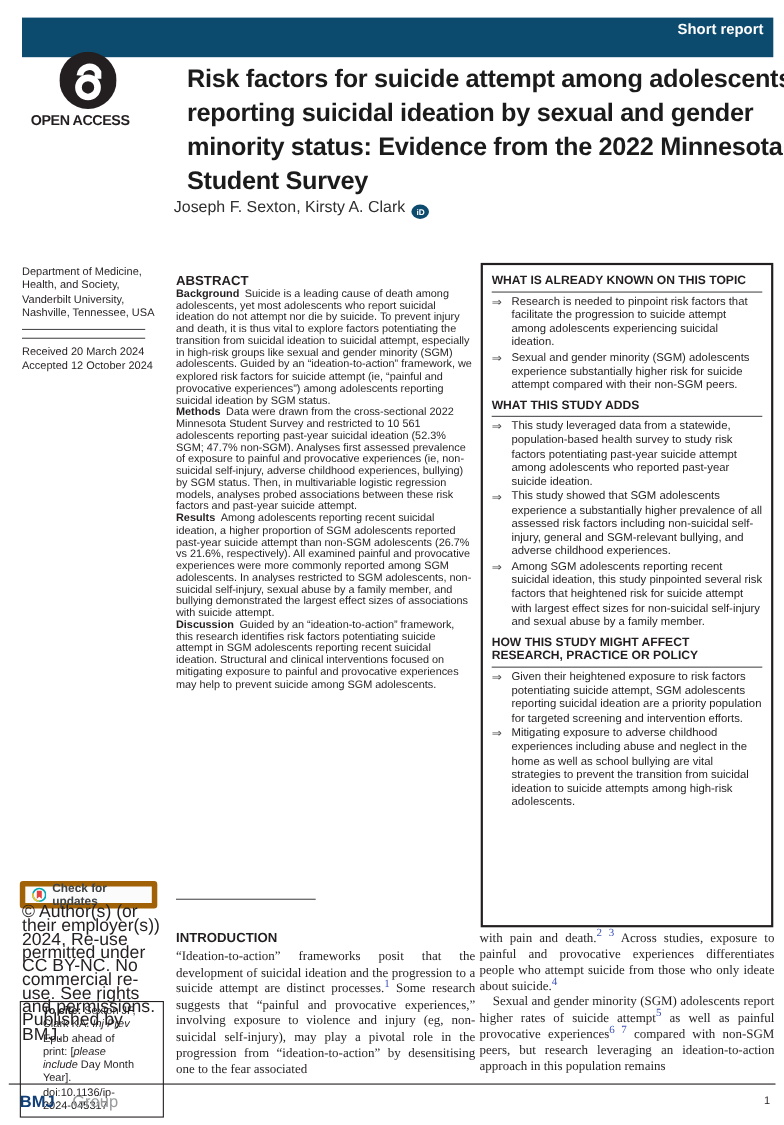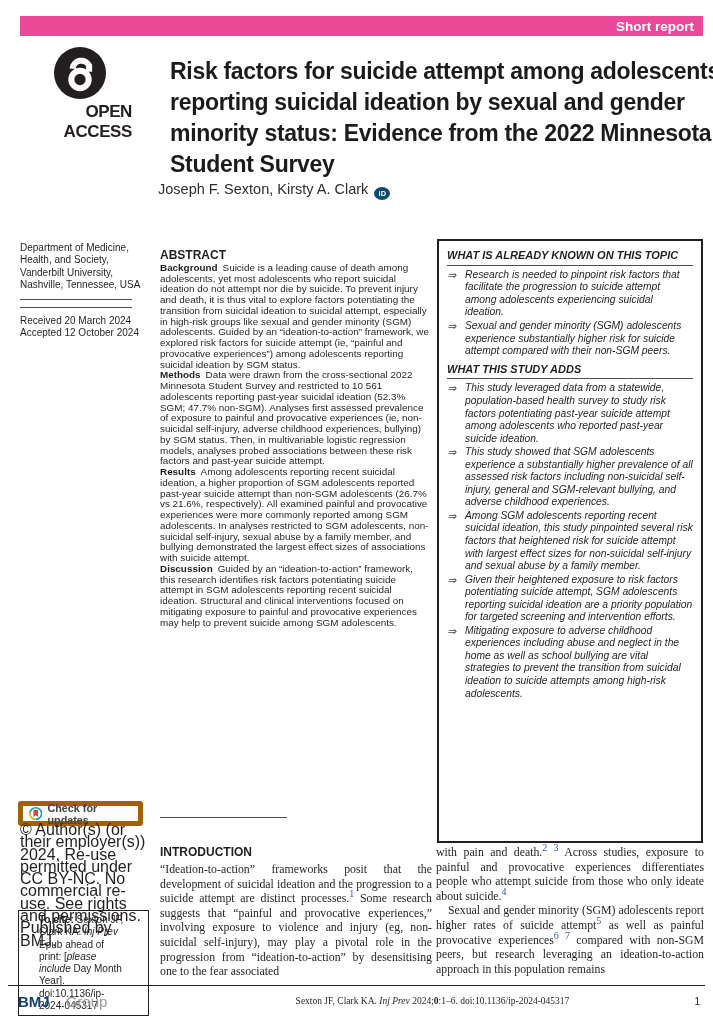--- a/index.html
+++ b/index.html
@@ -1,27 +1,27 @@
 <!DOCTYPE html>
 <html><head>
 <meta charset="utf-8">
 <style>
   html,body{margin:0;padding:0;background:#e9e9e9;}
   #page{position:relative;width:713px;height:1023px;background:#ffffff;margin:0 auto;
         font-family:"Liberation Sans",sans-serif;color:#231f20;overflow:hidden;}
 
   
-  .kicker-bar{position:absolute;left:20px;top:16px;width:683px;height:20px;background:#ec4899;
+  .kicker-bar{position:absolute;left:20px;top:16px;width:683px;height:36px;background:#0c4a6e;
               color:#fff;font-weight:bold;font-size:13.5px;line-height:22px;text-align:right;
               padding-right:9px;box-sizing:border-box;}
 
   
   .oa-logo{position:absolute;left:54px;top:47px;width:52px;height:52px;}
-  .oa-label{position:absolute;left:28px;top:102px;width:104px;text-align:right;
-            font-weight:bold;font-size:17px;letter-spacing:-0.4px;}
+  .oa-label{position:absolute;left:28px;top:102px;width:104px;text-align:left;
+            font-weight:bold;font-size:13px;letter-spacing:-0.4px;}
 
   
   .title{position:absolute;left:158px;top:44px;width:552px;font-size:23px;line-height:31px;
          font-weight:bold;letter-spacing:-0.3px;color:#1b1b1b;margin:12px;}
   .authors{position:absolute;left:158px;top:181px;font-size:14.5px;color:#2e2e2e;}
   .orcid{display:inline-block;width:16px;height:13px;border-radius:50%;background:#0c4a6e;
          color:#fff;font-size:7.5px;font-weight:bold;text-align:center;line-height:13px;
          vertical-align:-2px;margin-left:6px;}
 
   
@@ -37,21 +37,21 @@
   .cite-box em{font-style:italic;}
 
   
   .abstract{position:absolute;left:160px;top:236px;width:270px;font-size:9.9px;line-height:10.75px;}
   .abstract h2{font-size:12px;margin:14px 0 2px;letter-spacing:0;}
   .abs-para{margin:0;}
   .end-rule{position:absolute;left:160px;top:817px;width:127px;border:none;border-top:1.6px solid #4d4d4f;margin:0;}
 
   
   .key-box{position:absolute;left:437px;top:239px;width:266px;height:604px;border:2px solid #231f20;
-           box-sizing:border-box;padding:6px 8px 0 8px;font-style:italic;}
+           box-sizing:border-box;padding:6px 8px 0 8px;}
   .kb-h{font-size:11px;font-weight:bold;line-height:12.8px;border-bottom:1.2px solid #4d4d4f;
         padding-bottom:3px;margin:5px 0 3px;}
   .kb-h:first-child{margin-top:2px;}
   .kb-ul{margin:0;padding:0;list-style:none;font-size:10.3px;line-height:12.55px;}
   .kb-li{display:flex;gap:3px;margin:0 0 1px;}
   .kb-arrow{flex:0 0 15px;color:#4d4d4f;font-size:11px;}
 
   
   .section-heading{position:absolute;left:160px;top:845px;font-size:12px;font-weight:bold;margin:0;}
   .body-col{font-family:"Liberation Serif",serif;font-size:11.8px;line-height:14.6px;
@@ -146,20 +146,21 @@
           </li>
           <li class="kb-li">
             <span class="kb-arrow">⇒</span>
             <span>This study showed that SGM adolescents experience a substantially higher prevalence of all assessed risk factors including non-suicidal self-injury, general and SGM-relevant bullying, and adverse childhood experiences.</span>
           </li>
           <li class="kb-li">
             <span class="kb-arrow">⇒</span>
             <span>Among SGM adolescents reporting recent suicidal ideation, this study pinpointed several risk factors that heightened risk for suicide attempt with largest effect sizes for non-suicidal self-injury and sexual abuse by a family member.</span>
           </li>
         </ul>
+        <div class="kb-h">HOW THIS STUDY MIGHT AFFECT RESEARCH, PRACTICE OR POLICY</div>
         <ul class="kb-ul">
           <li class="kb-li">
             <span class="kb-arrow">⇒</span>
             <span>Given their heightened exposure to risk factors potentiating suicide attempt, SGM adolescents reporting suicidal ideation are a priority population for targeted screening and intervention efforts.</span>
           </li>
           <li class="kb-li">
             <span class="kb-arrow">⇒</span>
             <span>Mitigating exposure to adverse childhood experiences including abuse and neglect in the home as well as school bullying are vital strategies to prevent the transition from suicidal ideation to suicide attempts among high-risk adolescents.</span>
           </li>
         </ul>
@@ -172,16 +173,15 @@
     </div>
   <div class="body-col body-right">
       <p>with pain and death.<sup class="ref">2 3</sup> Across studies, exposure to painful and provocative experiences differentiates people who attempt suicide from those who only ideate about suicide.<sup class="ref">4</sup></p>
       <p class="indent">Sexual and gender minority (SGM) adolescents report higher rates of suicide attempt<sup class="ref">5</sup> as well as painful provocative experiences<sup class="ref">6 7</sup> compared with non-SGM peers, but research leveraging an ideation-to-action approach in this population remains</p>
     </div>
 
   <hr class="footer-rule">
   <div class="footer-logo">
     <span>BMJ</span><span class="group">Group</span>
   </div>
-  <div class="footer-cite">Sexton JF, Clark KA. <em>Inj Prev</em> 2024;<strong>0</strong>:1–6. doi:10.1136/ip-2024-045317</div>
   <div class="footer-page">1</div>
 
 </div>
 
 </body></html>

